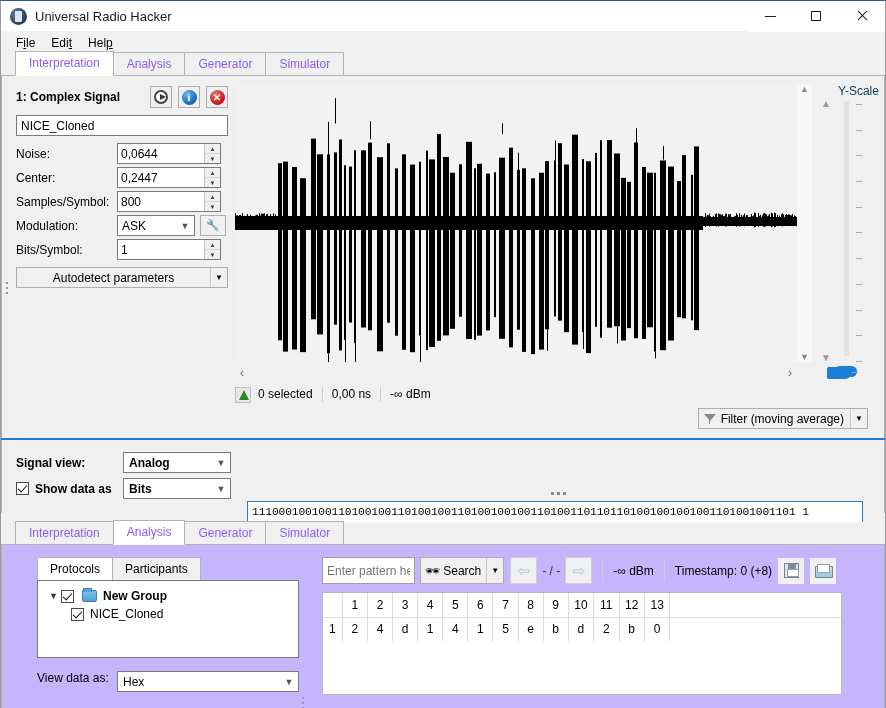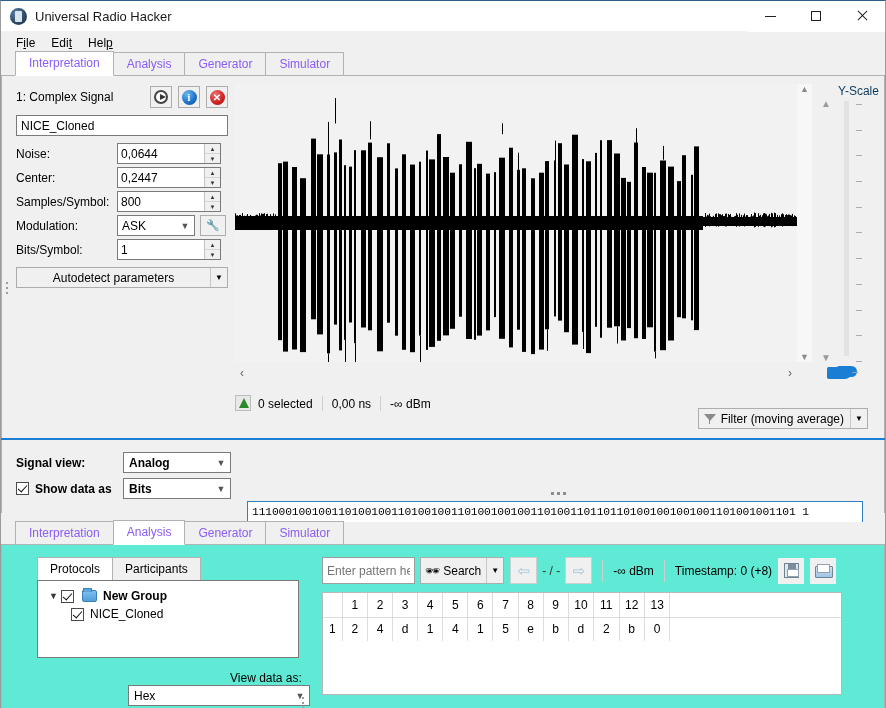--- a/index.html
+++ b/index.html
@@ -104,21 +104,21 @@
     display: flex;
   }
   .leftpane {
     width: 233px; flex: none;
     padding: 10px 0 0 14px;
     position: relative;
   }
   .signal-head {
     display: flex; align-items: center; height: 22px; margin-bottom: 7px;
   }
-  .signal-head .lbl { font-size: 12px; }
+  .signal-head .lbl { font-size: 12px; font-weight: bold; }
   .sig-btns { margin-left: auto; display: flex; gap: 6px; padding-right: 7px; }
   .sbtn {
     width: 22px; height: 22px;
     border: 1px solid #adadad; background: #f0f0f0;
     display: flex; align-items: center; justify-content: center;
   }
   .ic-play {
     width: 14px; height: 14px; border-radius: 50%;
     border: 2px solid #444; position: relative; background: #fff;
   }
@@ -279,21 +279,21 @@
     position: absolute; right: 33px; top: 291px;
     width: 24px; height: 12px; background: #1a7fd4;
     border-radius: 2px 7px 7px 2px;
   }
   .zoom-marker::after {
     content: ""; position: absolute; right: -7px; top: 5px;
     width: 6px; height: 1px; background: #8fa5b5;
   }
 
   .statusrow {
-    display: flex; align-items: flex-end;
+    display: flex; align-items: flex-start;
     width: 562px; height: 24px; margin-top: 6px;
     font-size: 12px;
   }
   .tree-ico {
     width: 16px; height: 16px; margin-right: 7px;
     position: relative; flex: none;
     background: #e8e8e8; border: 1px solid #bdbdbd;
   }
   .tree-ico::after {
     content: ""; position: absolute; left: 3px; top: 2px;
@@ -361,21 +361,21 @@
   }
   .tabstrip2 {
     display: flex; align-items: flex-end;
     height: 23px; padding-left: 14px;
     border-bottom: 1px solid #b2b2b2;
     background: #f0f0f0;
   }
   .analysis-body {
     position: relative;
     height: 164px;
-    background: #5eead4;
+    background: #c4b5fd;
     border-left: 1px solid #b2b2b2;
     border-right: 1px solid #b2b2b2;
     display: flex;
   }
   .an-left { width: 308px; flex: none; padding: 13px 0 0 35px; position: relative; }
   .subtabs { display: flex; align-items: flex-end; height: 22px; }
   .subtab {
     padding: 4px 12px; font-size: 12px;
     border: 1px solid #b2b2b2; border-bottom: none;
     background: #f0f0f0; margin-right: -1px; line-height: 14px;
@@ -392,21 +392,21 @@
     width: 15px; height: 12px; margin: 0 6px 0 2px; position: relative; flex: none;
     background: linear-gradient(#7fc0ee, #4f9fd8);
     border: 1px solid #3d80b5; border-radius: 1px 2px 2px 2px;
   }
   .folder::before {
     content: ""; position: absolute; left: 0; top: -3px;
     width: 7px; height: 3px; background: #5aa5dd;
     border: 1px solid #3d80b5; border-bottom: none; border-radius: 1px 1px 0 0;
   }
   .tnode.child { padding-left: 25px; }
-  .view-as { display: flex; align-items: flex-end; margin-top: 13px; flex-direction: column; }
+  .view-as { display: flex; align-items: flex-start; margin-top: 13px; }
   .view-as .valbl { width: 80px; font-size: 12px; }
   .view-as .vacombo {
     width: 182px; height: 21px; display: flex; align-items: center;
     border: 1px solid #7a7a7a; background: #fff; padding-left: 5px; font-size: 12px;
   }
   .view-as .vacombo .cv { flex: 1; }
   .an-grip {
     position: absolute; right: 5px; top: 152px; width: 3px;
   }
   .an-grip i { display: block; width: 2px; height: 2px; background: #9a9a9a; margin-bottom: 3px; }

